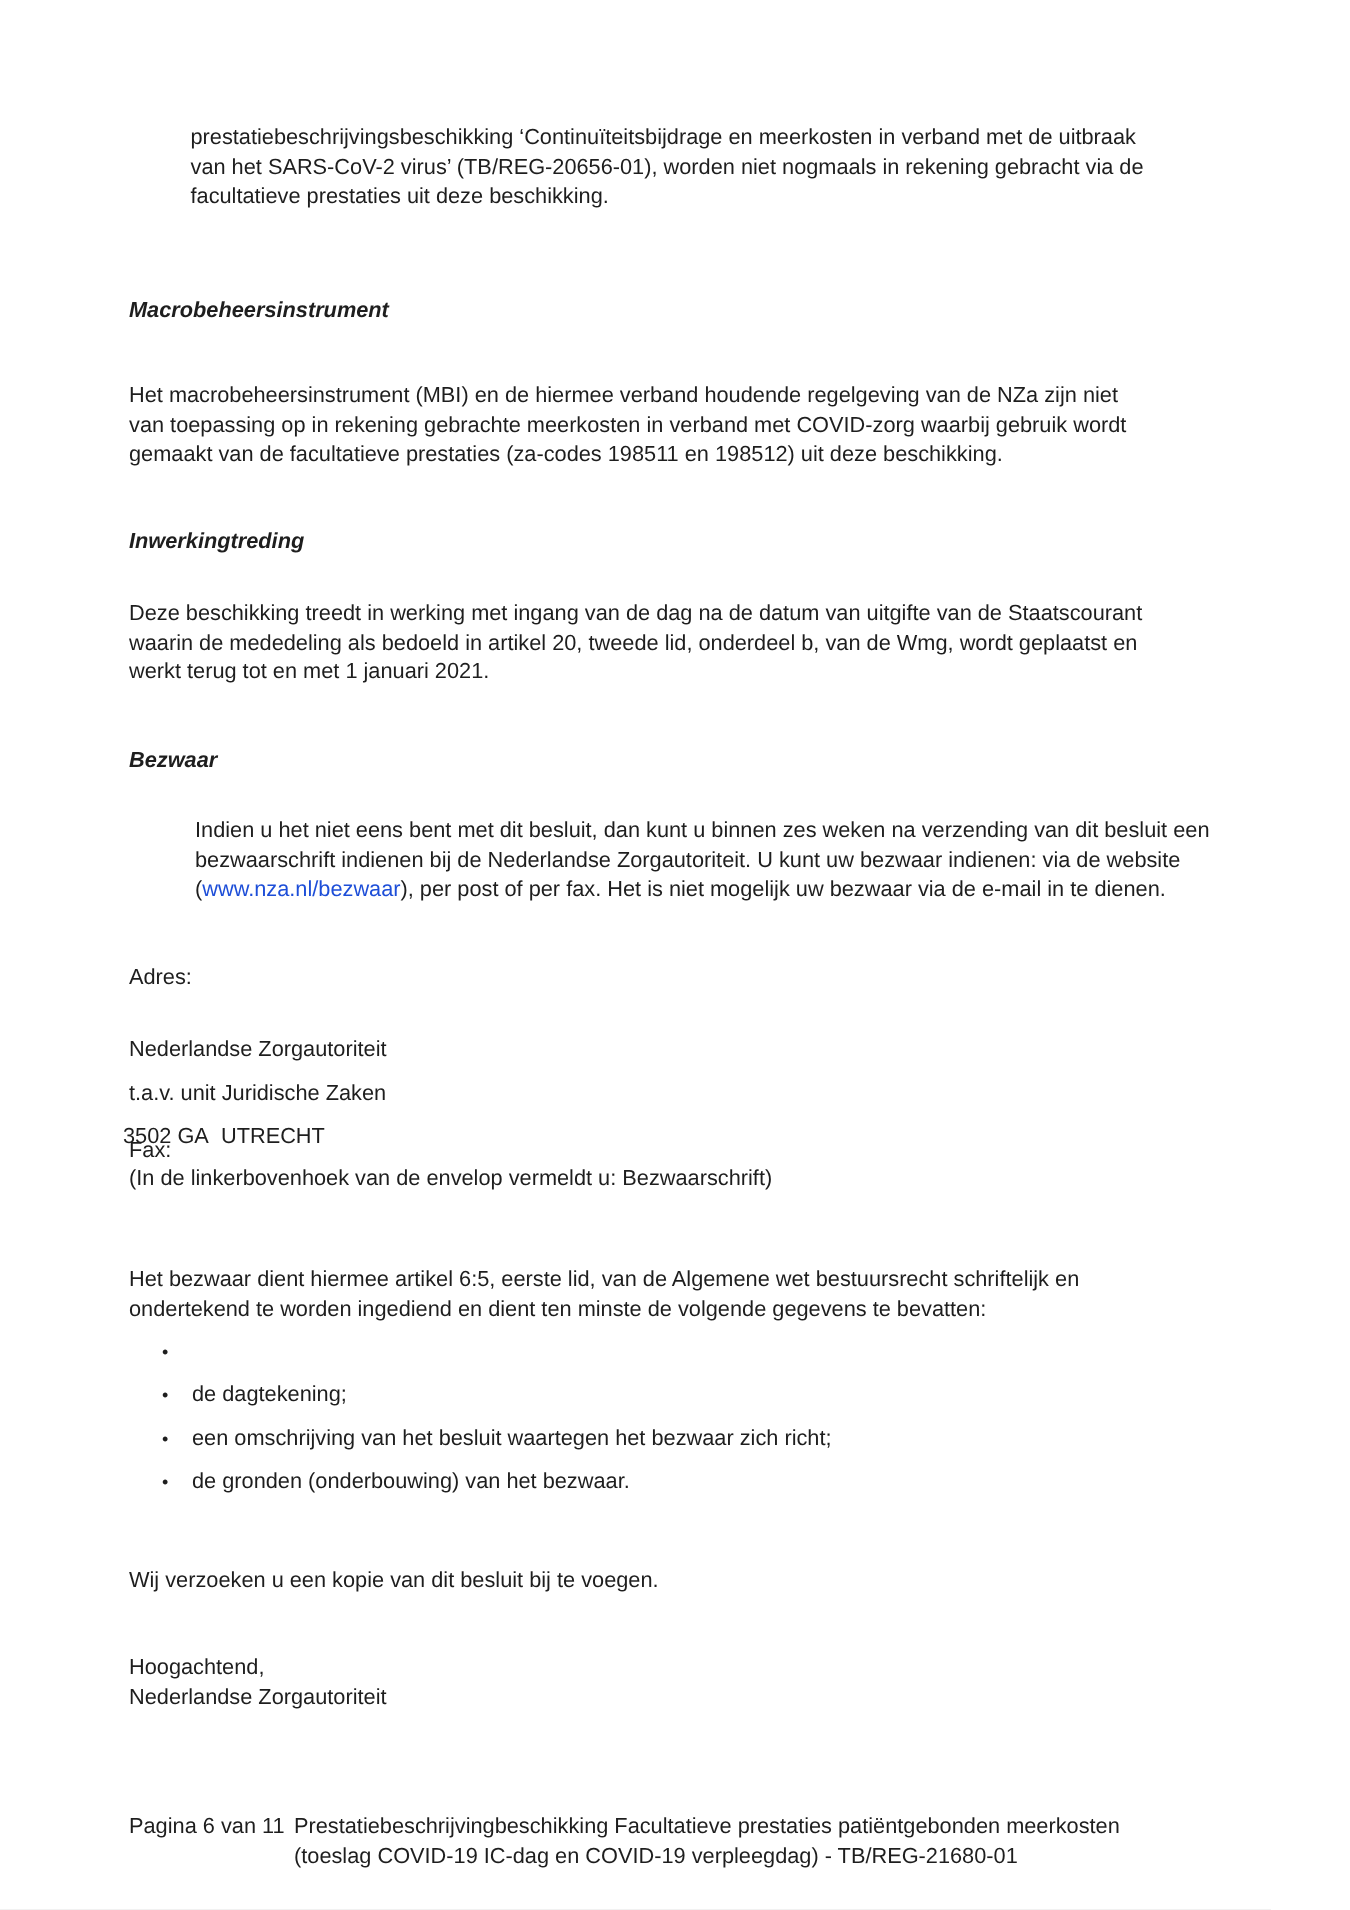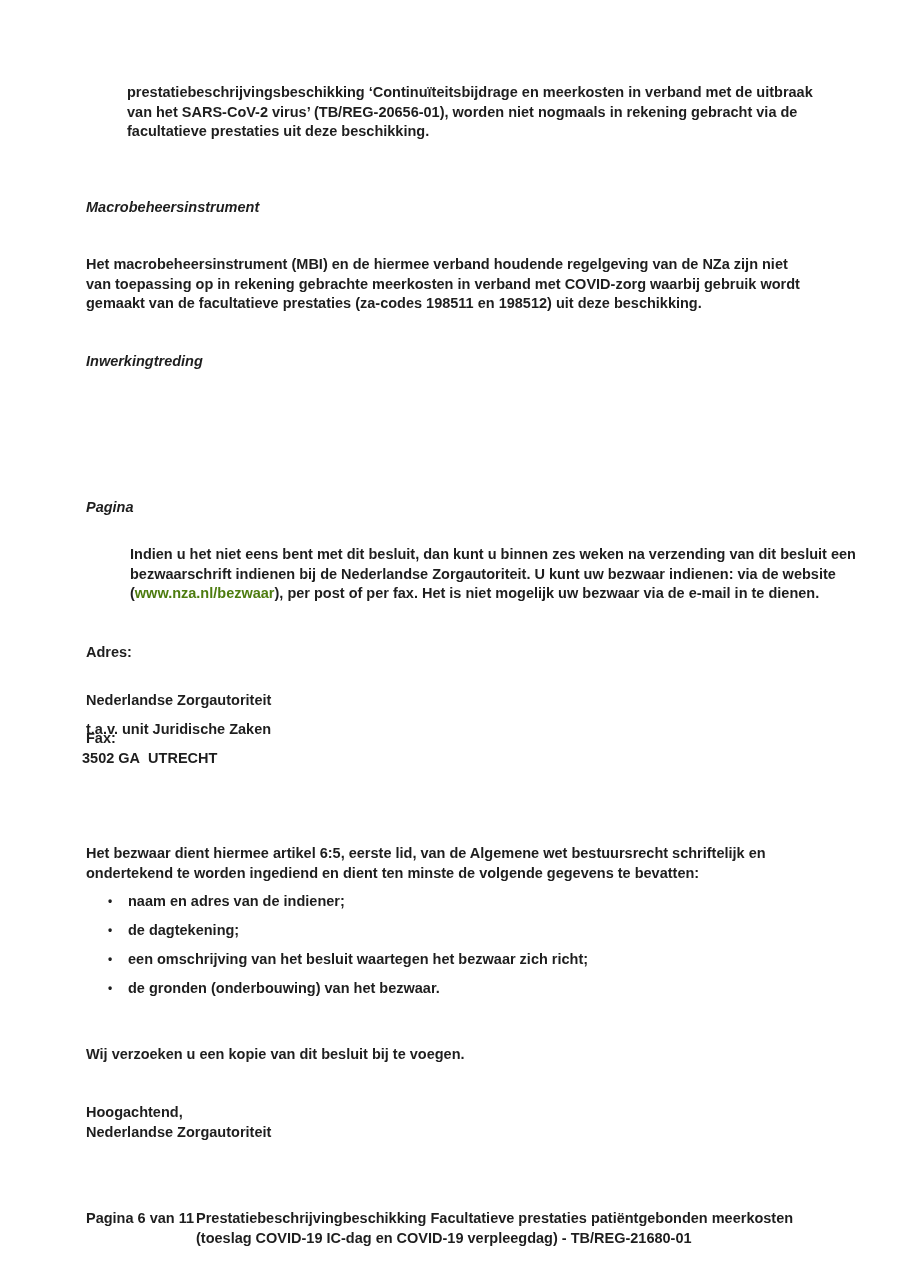--- a/index.html
+++ b/index.html
@@ -8,29 +8,29 @@
     position: relative;
     width: 900px;
     height: 1273px;
     background: #ffffff;
     font-family: "Liberation Sans", "DejaVu Sans", sans-serif;
     font-size: 14.5px;
     line-height: 19.7px;
     color: #1e1e1e;
     overflow: hidden;
   }
-  .abs { position: absolute; font-weight: bold; }
+  .abs { position: absolute; }
   .para { white-space: pre-line; width: 775px; }
   .heading {
     font-style: italic;
     font-weight: bold;
     font-size: 14.5px;
     line-height: 19.7px;
   }
-  .link { color: #4d7c0f; text-decoration: none; cursor: pointer; }
+  .link { color: #1d4ed8; text-decoration: none; cursor: pointer; }
   .addr-row { display: flex; height: 28.8px; align-items: flex-start; flex-direction: column; }
   .addr-label { width: 48px; flex: 0 0 48px; }
   .addr-value { flex: 1; white-space: pre; }
   .bullet-row { display: flex; height: 29px; align-items: flex-start; }
   .bullet-dot { width: 20px; flex: 0 0 20px; padding-left: 22px; box-sizing: content-box; font-size: 12px; line-height: 19.7px; }
   .bullet-text { flex: 1; }
   .footer-left { left: 86px; top: 1209px; }
   .footer-right { right: 84px; top: 1209px; text-align: left; white-space: pre-line; width: 620px; }
 </style>
 </head>
@@ -41,51 +41,57 @@
   <div class="abs para" style="left:127px; top:83px; width:735px;">prestatiebeschrijvingsbeschikking ‘Continuïteitsbijdrage en meerkosten in verband met de uitbraak
 van het SARS-CoV-2 virus’ (TB/REG-20656-01), worden niet nogmaals in rekening gebracht via de
 facultatieve prestaties uit deze beschikking.</div>
 
   <h2 class="abs heading" style="left:86px; top:198px;">Macrobeheersinstrument</h2>
   <div class="abs para" style="left:86px; top:255px;">Het macrobeheersinstrument (MBI) en de hiermee verband houdende regelgeving van de NZa zijn niet
 van toepassing op in rekening gebrachte meerkosten in verband met COVID-zorg waarbij gebruik wordt
 gemaakt van de facultatieve prestaties (za-codes 198511 en 198512) uit deze beschikking.</div>
 
   <h2 class="abs heading" style="left:86px; top:352px;">Inwerkingtreding</h2>
+  <div class="abs para" style="left:86px; top:400px;">Deze beschikking treedt in werking met ingang van de dag na de datum van uitgifte van de Staatscourant
+waarin de mededeling als bedoeld in artikel 20, tweede lid, onderdeel b, van de Wmg, wordt geplaatst en
+werkt terug tot en met 1 januari 2021.</div>
 
-  <h2 class="abs heading" style="left:86px; top:498px;">Pagina</h2>
+  <h2 class="abs heading" style="left:86px; top:498px;">Bezwaar</h2>
   <div class="abs para" style="left:86px; top:545px;margin-left:44px;"><span>Indien u het niet eens bent met dit besluit, dan kunt u binnen zes weken na verzending van dit besluit een
 bezwaarschrift indienen bij de Nederlandse Zorgautoriteit. U kunt uw bezwaar indienen: via de website
 (</span><a class="link">www.nza.nl/bezwaar</a><span>), per post of per fax. Het is niet mogelijk uw bezwaar via de e-mail in te dienen.</span></div>
 
   <div class="abs" style="left:86px; top:643px; width:740px;">
     <div class="addr-row">
       <span class="addr-label">Adres:</span>
       <span class="addr-value">Nederlandse Zorgautoriteit</span>
     </div>
     <div class="addr-row">
       <span class="addr-label"></span>
       <span class="addr-value">t.a.v. unit Juridische Zaken</span>
     </div>
     <div class="addr-row">
       <span class="addr-label"></span>
       <span class="addr-value" style="margin-left:-4px;">3502 GA&nbsp; UTRECHT</span>
     </div>
     <div class="addr-row">
+      <span class="addr-label"></span>
+      <span class="addr-value">(In de linkerbovenhoek van de envelop vermeldt u: Bezwaarschrift)</span>
+    </div>
+    <div class="addr-row">
       <span class="addr-label">Fax:</span>
     </div>
   </div>
 
   <div class="abs para" style="left:86px; top:844px;">Het bezwaar dient hiermee artikel 6:5, eerste lid, van de Algemene wet bestuursrecht schriftelijk en
 ondertekend te worden ingediend en dient ten minste de volgende gegevens te bevatten:</div>
 
   <div class="abs" style="left:86px; top:892px; width:740px;">
     <div class="bullet-row">
       <span class="bullet-dot">•</span>
-      <span class="bullet-text">naam en adres van de indiener;</span>
     </div>
     <div class="bullet-row">
       <span class="bullet-dot">•</span>
       <span class="bullet-text">de dagtekening;</span>
     </div>
     <div class="bullet-row">
       <span class="bullet-dot">•</span>
       <span class="bullet-text">een omschrijving van het besluit waartegen het bezwaar zich richt;</span>
     </div>
     <div class="bullet-row">

